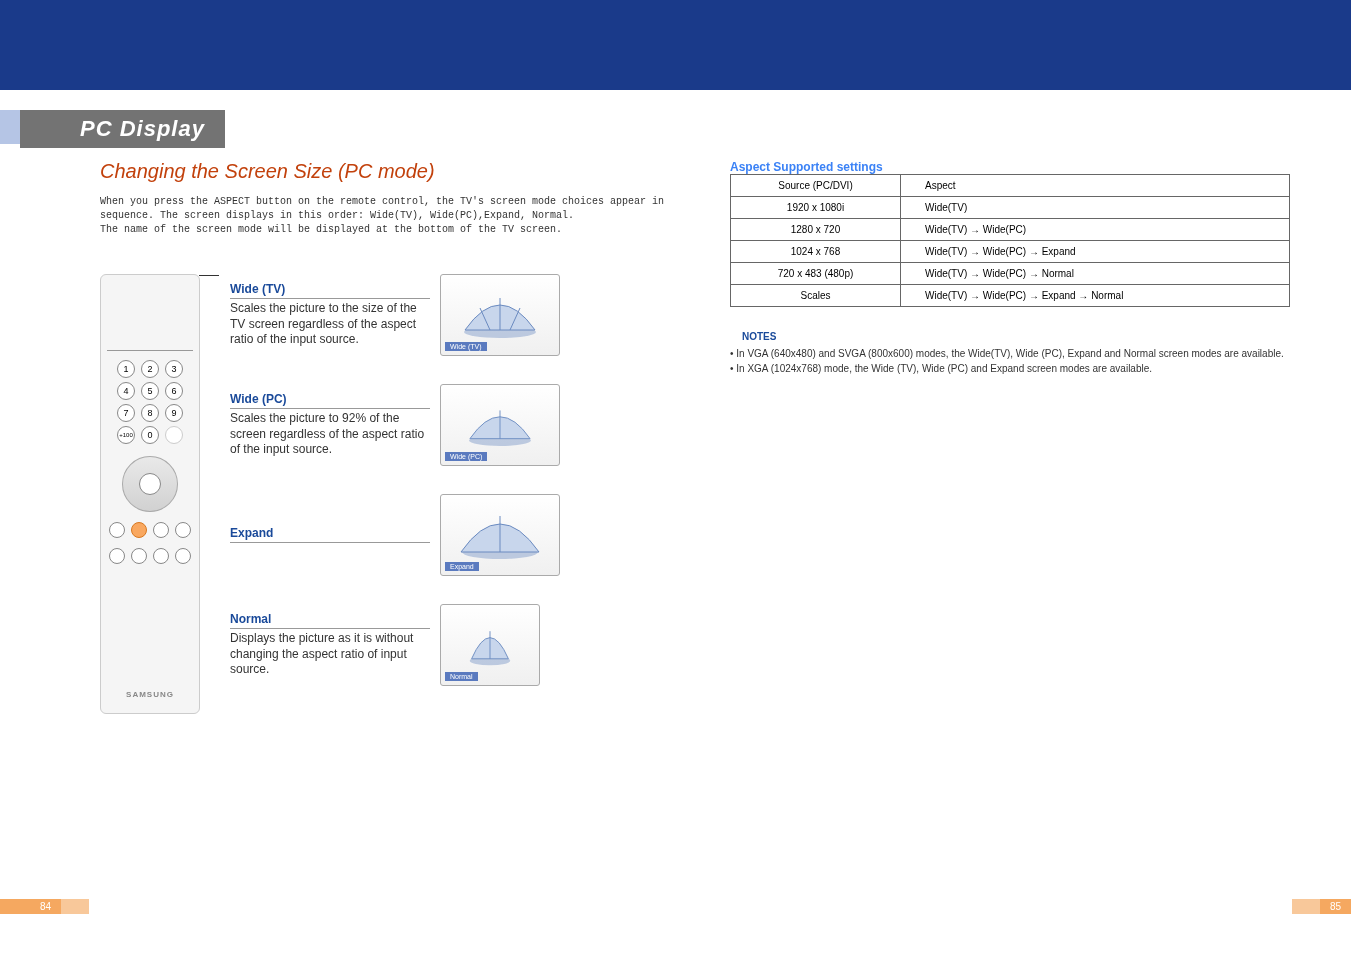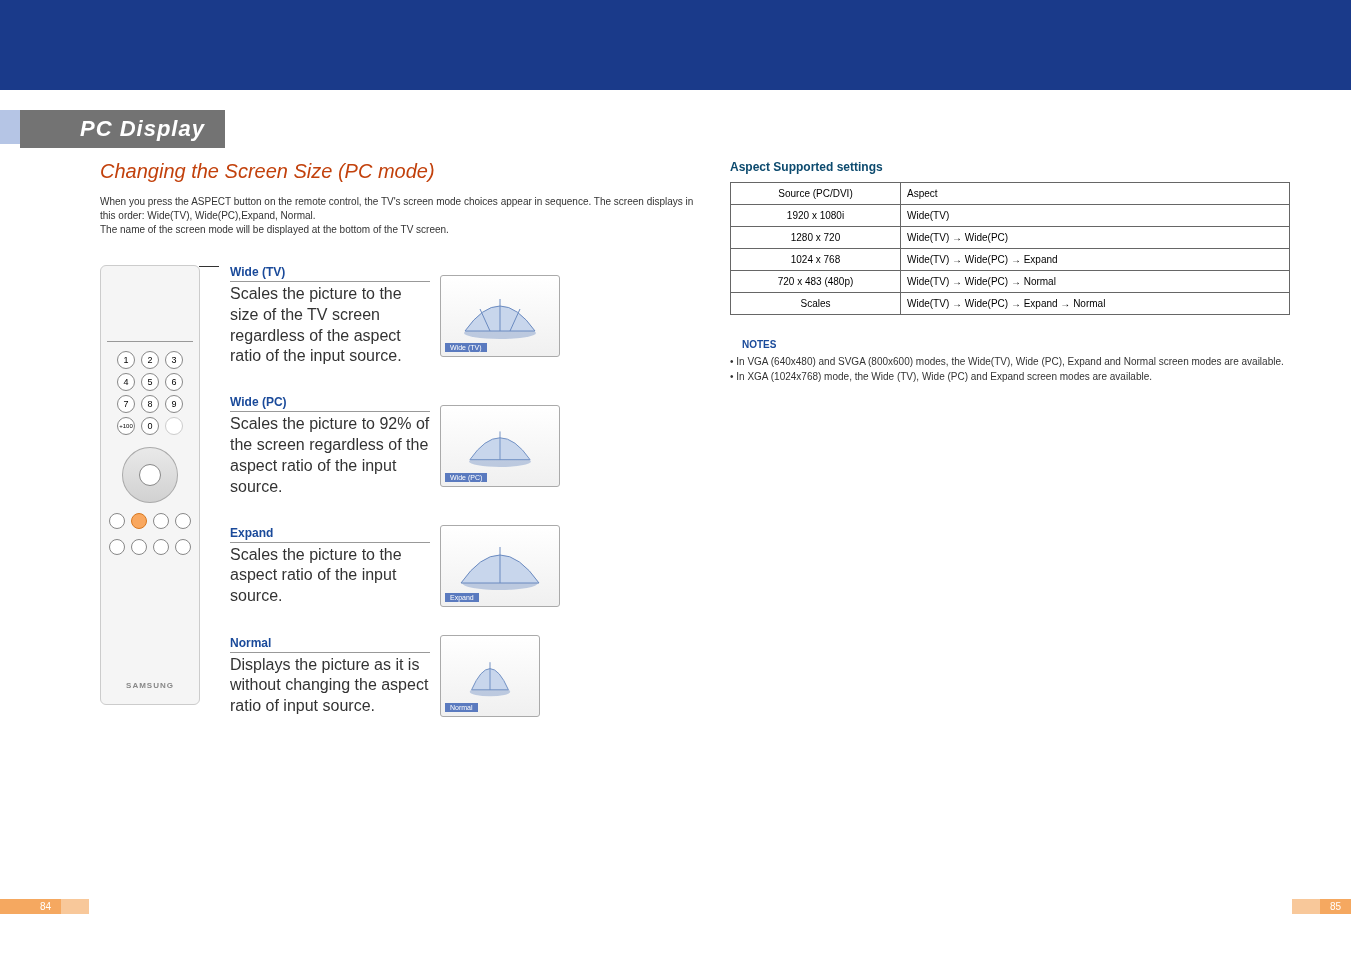--- a/index.html
+++ b/index.html
@@ -46,21 +46,22 @@
       color: #c2410c;
       font-size: 20px;
       font-weight: normal;
       font-style: italic;
       margin-bottom: 12px;
     }
     .intro {
       font-size: 10px;
       color: #333;
       line-height: 1.4;
-      margin-bottom: 28px;
+      margin-bottom: 37px;
+      font-family: Liberation Mono, monospace;
     }
     .modes-wrapper {
       display: flex;
       gap: 20px;
     }
     .remote-col {
       width: 110px;
       flex-shrink: 0;
     }
     .remote-placeholder {
@@ -126,21 +127,21 @@
     .mode-text { width: 200px; }
     .mode-title {
       color: #1a4a9a;
       font-weight: bold;
       font-size: 12px;
       border-bottom: 1px solid #999;
       padding-bottom: 2px;
       margin-bottom: 2px;
     }
     .mode-desc {
-      font-size: 16px;
+      font-size: 12px;
       color: #333;
       line-height: 1.3;
     }
     .mode-img {
       width: 120px;
       height: 82px;
       border: 1px solid #aaa;
       border-radius: 3px;
       background: linear-gradient(#fff,#f0f0f0);
       position: relative;
@@ -160,33 +161,33 @@
       padding: 1px 5px;
     }
     .fan-svg { display:block; }
     .right-content {
       position: absolute;
       top: 160px;
       left: 730px;
       width: 560px;
     }
     .sub-heading {
-      color: #0c4a6e;
+      color: #3b82f6;
       font-weight: bold;
       font-size: 12px;
-      margin-bottom: 8px;
+      margin-bottom: 0;
     }
     .aspect-table {
       border-collapse: collapse;
       width: 100%;
       font-size: 10px;
     }
     .aspect-table td, .aspect-table th {
       border: 1px solid #666;
-      padding: 5px 6px;
+      padding: 5px 24px;
       text-align: left;
     }
     .aspect-table .col1 {
       text-align: center;
       width: 170px;
     }
     .notes-title {
       color: #1a4a9a;
       font-weight: bold;
       font-size: 10px;
@@ -304,21 +305,20 @@
             <path d="M12 40 Q45 -8 78 40 Z" fill="#c8d6ec" stroke="#6a8ac0"></path>
             <line x1="45" y1="9" x2="45" y2="40" stroke="#6a8ac0"></line>
           </svg>
           <div class="label-tag">Wide (PC)</div>
         </div>
       </div>
 
       <div class="mode-block">
         <div class="mode-text">
           <div class="mode-title">Expand</div>
-          <div class="mode-desc">Scales the picture to the aspect ratio of the input source.</div>
         </div>
         <div class="mode-img">
           <svg class="fan-svg" width="90" height="50" viewBox="0 0 90 50">
             <ellipse cx="45" cy="42" rx="38" ry="7" fill="#6a8ac0" opacity="0.4"></ellipse>
             <path d="M6 42 Q45 -14 84 42 Z" fill="#c8d6ec" stroke="#6a8ac0"></path>
             <line x1="45" y1="6" x2="45" y2="42" stroke="#6a8ac0"></line>
           </svg>
           <div class="label-tag">Expand</div>
         </div>
       </div>

